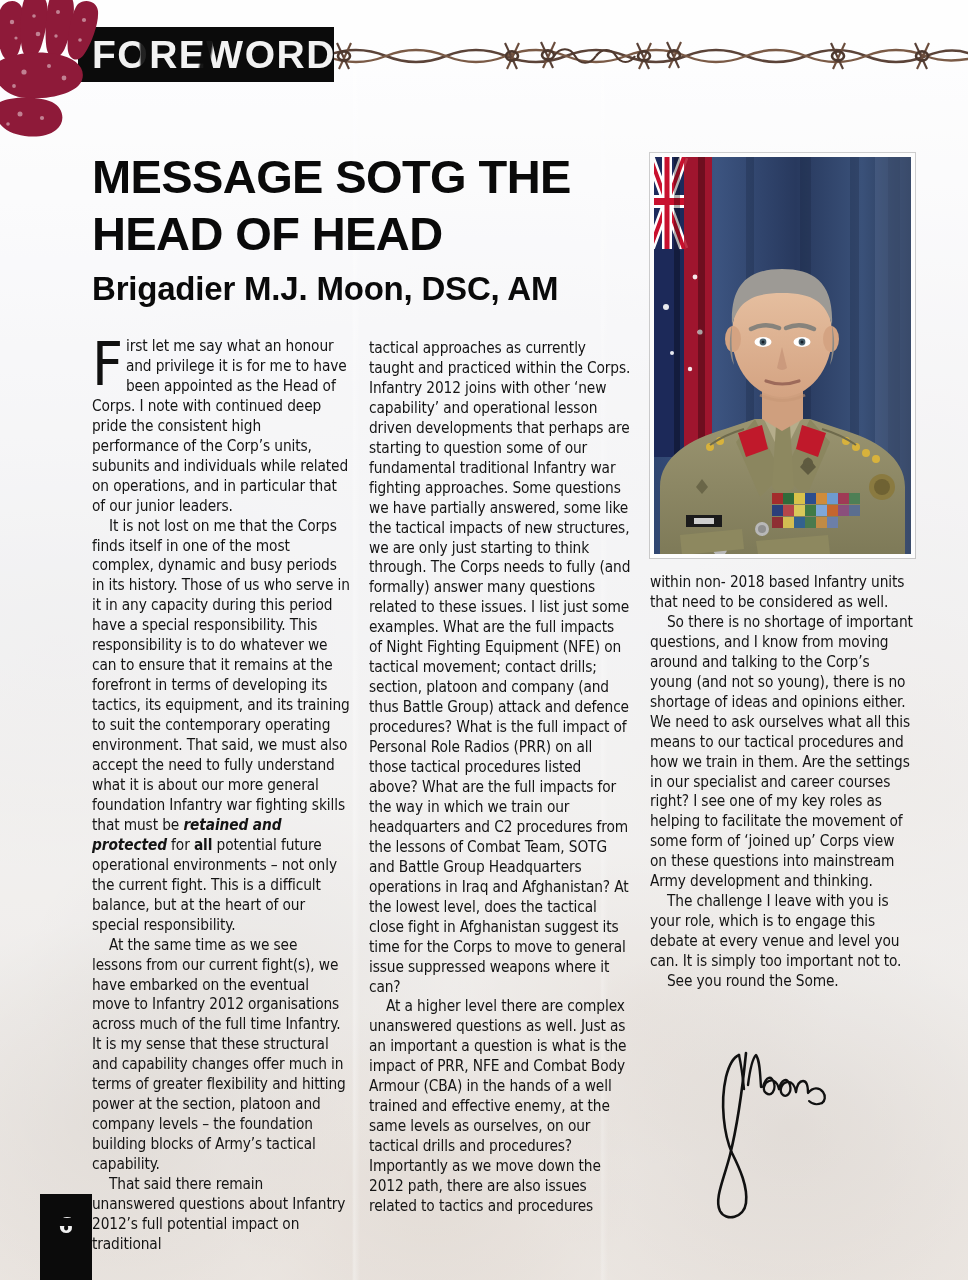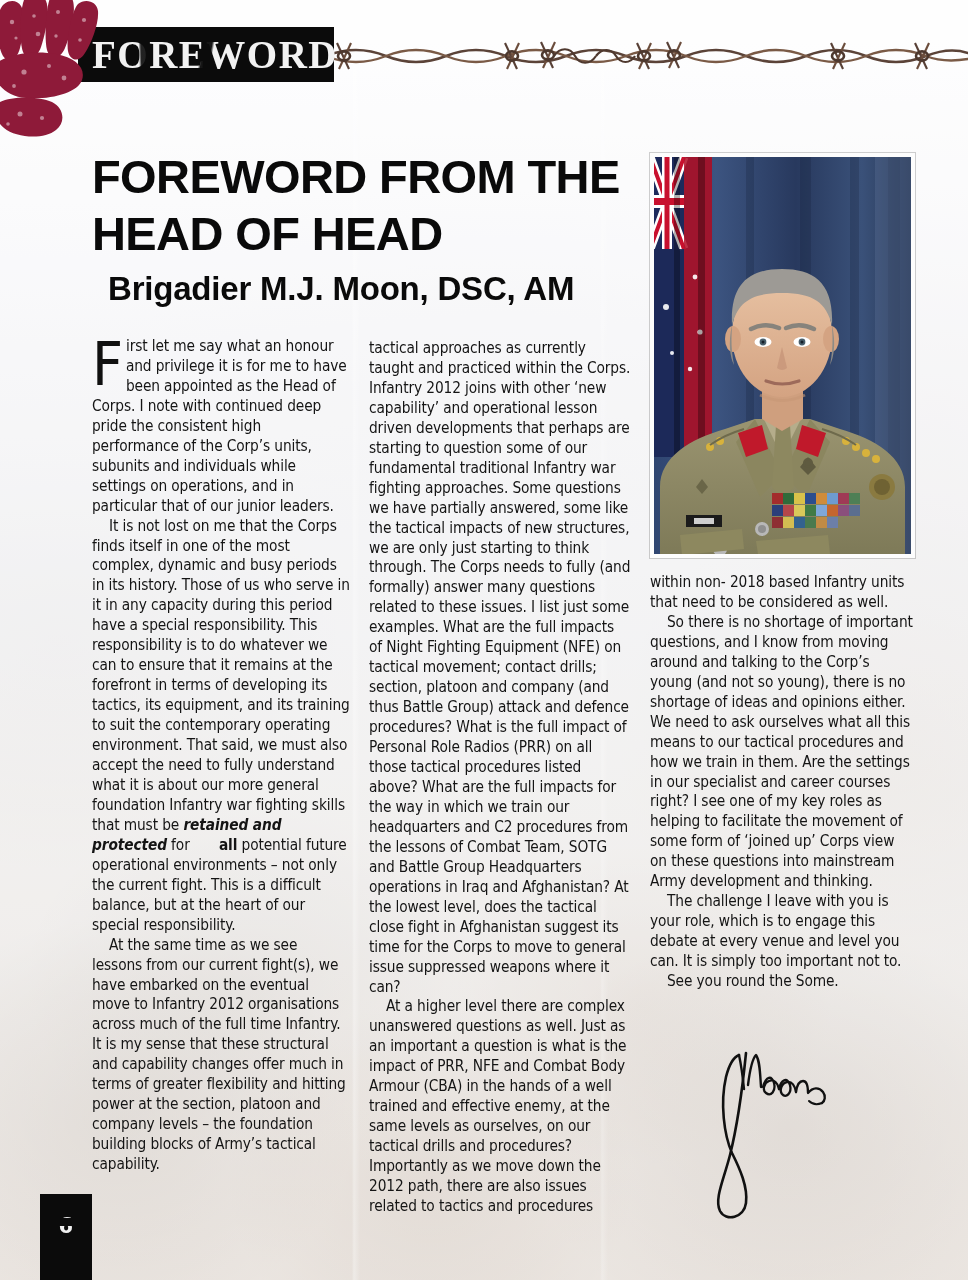--- a/index.html
+++ b/index.html
@@ -100,21 +100,21 @@
     background: #0b0b0b;
   }
 
   .foreword-text {
     position: absolute;
     left: 92px; top: 33px;
     width: 236px;
     height: 44px;
     line-height: 44px;
     color: #f2f2f2;
-    font-family: Liberation Serif, serif;
+    font-family: Liberation Sans, sans-serif;
     font-size: 39px;
     font-weight: 700;
     letter-spacing: 1.5px;
     white-space: nowrap;
     
   }
   .foreword-text::after {
     content: "";
     position: absolute;
     left: -4px; top: 0;
@@ -142,21 +142,20 @@
     color: #0a0a0a;
   }
   .sub-title {
     font-family: "Liberation Sans", sans-serif;
     font-weight: 700;
     font-size: 33px;
     line-height: 40px;
     letter-spacing: -0.2px;
     color: #0a0a0a;
     margin-top: 7px;
-    margin-left: 16px;
   }
 
   
   .portrait-frame {
     position: absolute;
     left: 650px; top: 153px;
     width: 265px; height: 405px;
     background: #fdfdfd;
     padding: 4px;
     box-shadow: 0 0 0 1px rgba(120,120,120,0.35);
@@ -194,21 +193,21 @@
     float: left;
     font-family: "DejaVu Sans Condensed", "DejaVu Sans", sans-serif;
     font-size: 60px;
     line-height: 50px;
     font-weight: 400;
     margin: 2px 3px 0 0;
     color: #101010;
   }
 
   em.bi { font-style: italic; font-weight: 700; }
-  em.b  { font-style: normal; font-weight: 700; margin-left: 25px; }
+  em.b  { font-style: normal; font-weight: 700; }
 
   .signoff { margin-top: 19px; text-indent: 17px; }
 
   
   .signature { position: absolute; left: 686px; top: 1043px; width: 170px; height: 185px; }
 
   
   .page-tab {
     position: absolute;
     left: 40px; bottom: 0;
@@ -300,21 +299,21 @@
         <circle cx="70" cy="86" r="2.4"></circle>
           <circle cx="20" cy="94" r="1.9"></circle>
         <circle cx="26" cy="122" r="2.5"></circle>
           <circle cx="48" cy="126" r="2.1"></circle>
         <circle cx="14" cy="132" r="1.8"></circle>
       </g>
     </svg>
   </div>
 
   <div class="title-block">
-    <div class="main-title">FOREWORD FROM THE</div>
+    <div class="main-title">MESSAGE SOTG THE</div>
     <div class="main-title">HEAD OF HEAD</div>
     <div class="sub-title">Brigadier M.J. Moon, DSC, AM</div>
   </div>
 
   <div class="portrait-frame">
     <div class="portrait-inner">
       <svg viewBox="0 0 265 397" width="100%" height="100%" preserveAspectRatio="xMidYMid slice">
         <defs>
           <linearGradient id="curtain" x1="0" y1="0" x2="1" y2="0">
             <stop offset="0%" stop-color="#2f4570"></stop>
@@ -475,24 +474,25 @@
         <path d="M30,378 L92,372 L94,392 L32,398 Z" fill="#8d885f"></path>
         <path d="M106,384 L178,378 L180,397 L108,397 Z" fill="#8d885f"></path>
 
         <rect width="265" height="397" fill="none"></rect>
       </svg>
     </div>
   </div>
 
   <div class="col" id="col1">
     <p class="dropcap-para noindent">
-      <span class="dropcap">F</span><span>irst let me say what an honour and privilege it is for me to have been appointed as the Head of Corps.  I note with continued deep pride the consistent high performance of the Corp’s units, subunits and individuals while settings on operations, and in particular that of our junior leaders.</span>
+      <span class="dropcap">F</span><span>irst let me say what an honour and privilege it is for me to have been appointed as the Head of Corps.  I note with continued deep pride the consistent high performance of the Corp’s units, subunits and individuals while related on operations, and in particular that of our junior leaders.</span>
     </p>
     <p><span>It is not lost on me that the Corps finds itself in one of the most complex, dynamic and busy periods in its history.   Those of us who serve in it in any capacity during this period have a special responsibility.  This responsibility is to do whatever we can to ensure that it remains at the forefront in terms of developing its tactics, its equipment, and its training to suit the contemporary operating environment.   That said, we must also accept the need to fully understand what it is about our more general foundation Infantry war fighting skills that must be </span><em class="bi">retained and protected</em><span> for </span><em class="b">all</em><span> potential future operational environments – not only the current fight.  This is a difficult balance, but at the heart of our special responsibility.</span></p>
     <p>At the same time as we see lessons from our current fight(s), we have embarked on the eventual move to Infantry 2012 organisations across much of the full time Infantry.   It is my sense that these structural and capability changes offer much in terms of greater flexibility and hitting power at the section, platoon and company levels – the foundation building blocks of Army’s tactical capability.</p>
+    <p>That said there remain unanswered questions about Infantry 2012’s full potential impact on traditional</p>
   </div>
 
   <div class="col" id="col2">
     <p class="noindent">tactical approaches as currently taught and practiced within the Corps.   Infantry 2012 joins with other ‘new capability’ and operational lesson driven developments that perhaps are starting to question some of our fundamental traditional Infantry war fighting approaches. Some questions we have partially answered, some like the tactical impacts of new structures, we are only just starting to think through. The Corps needs to fully (and formally) answer many questions related to these issues.  I list just some examples.   What are the full impacts of Night Fighting Equipment (NFE) on tactical movement; contact drills; section, platoon and company (and thus Battle Group) attack and defence procedures?  What is the full impact of Personal Role Radios (PRR) on all those tactical procedures listed above?      What are the full impacts for the way in which we train our headquarters and C2 procedures from the lessons of Combat Team, SOTG and Battle Group Headquarters operations in Iraq and Afghanistan?   At the lowest level, does the tactical close fight in Afghanistan suggest its time for the Corps to move to general issue suppressed weapons where it can?</p>
     <p>At a higher level there are complex unanswered questions as well.  Just as an important a question is what is the impact of PRR, NFE and Combat Body Armour (CBA) in the hands of a well trained and effective enemy, at the same levels as ourselves, on our tactical drills and procedures? Importantly as we move down the 2012 path, there are also issues related to tactics and procedures</p>
   </div>
 
   <div class="col" id="col3">
     <p class="noindent">within non- 2018 based Infantry units that need to be considered as well.</p>
     <p>So there is no shortage of important questions, and I know from moving around and talking to the Corp’s young (and not so young), there is no shortage of ideas and opinions either.  We need to ask ourselves what all this means to our tactical procedures and how we train in them.   Are the settings in our specialist and career courses right? I see one of my key roles as helping to facilitate the movement of some form of ‘joined up’ Corps view on these questions into mainstream Army development and thinking.</p>

